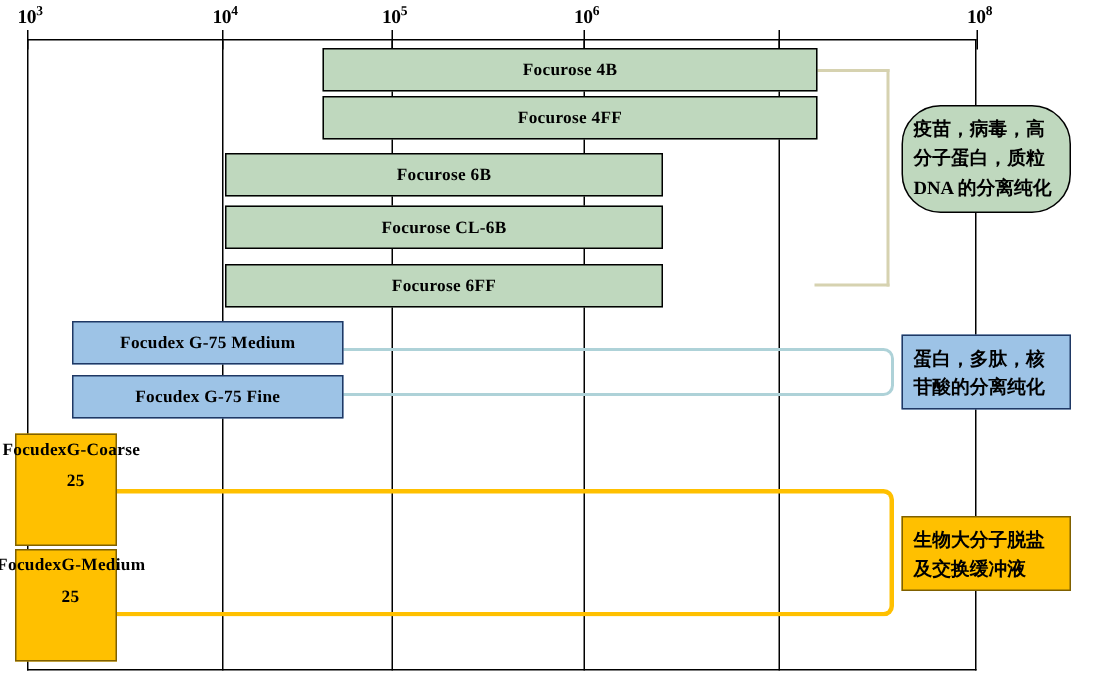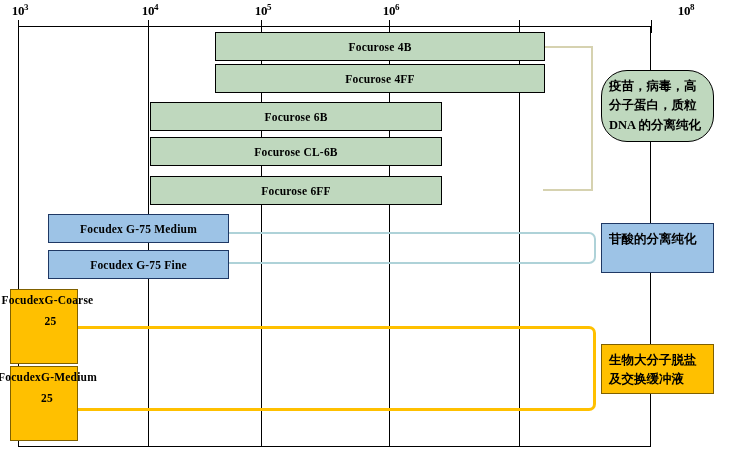--- a/index.html
+++ b/index.html
@@ -81,21 +81,21 @@
   <div class="tick" style="left:261px;"></div>
   <div class="tick" style="left:389px;"></div>
   <div class="tick" style="left:519px;"></div>
   <div class="tick" style="left:651px;"></div>
 
   <div class="tick-label" style="left:20px;"><span>10</span><sup>3</sup></div>
   <div class="tick-label" style="left:150px;"><span>10</span><sup>4</sup></div>
   <div class="tick-label" style="left:263px;"><span>10</span><sup>5</sup></div>
   <div class="tick-label" style="left:391px;"><span>10</span><sup>6</sup></div>
   <div class="tick-label" style="left:521px;margin-top:36px;"><span>10</span><sup>7</sup></div>
-  <div class="tick-label" style="left:686px;"><span>10</span><sup>8</sup></div>
+  <div class="tick-label" style="left:653px;"><span>10</span><sup>8</sup></div>
 
   <div class="plot-frame"></div>
   <div class="gridline" style="left:148px;"></div>
   <div class="gridline" style="left:261px;"></div>
   <div class="gridline" style="left:389px;"></div>
   <div class="gridline" style="left:519px;"></div>
 
   <div class="conn conn-green" style="left:543px;top:46px;width:50px;height:145px;"></div>
 
   <div class="conn conn-blue" style="left:228px;top:232px;width:368px;height:32px;"></div>
@@ -142,20 +142,21 @@
     <span>Medium</span>
   </div>
 
   <div class="note green" style="left:601px;top:70px;width:113px;height:72px;border-radius:26px;">
     <span>疫苗，病毒，高</span>
     <span>分子蛋白，质粒</span>
     <span>DNA 的分离纯化</span>
   </div>
 
   <div class="note blue" style="left:601px;top:223px;width:113px;height:50px;">
+    <span>蛋白，多肽，核</span>
     <span>苷酸的分离纯化</span>
   </div>
 
   <div class="note yellow" style="left:601px;top:344px;width:113px;height:50px;">
     <span>生物大分子脱盐</span>
     <span>及交换缓冲液</span>
   </div>
 
 </div>
 

